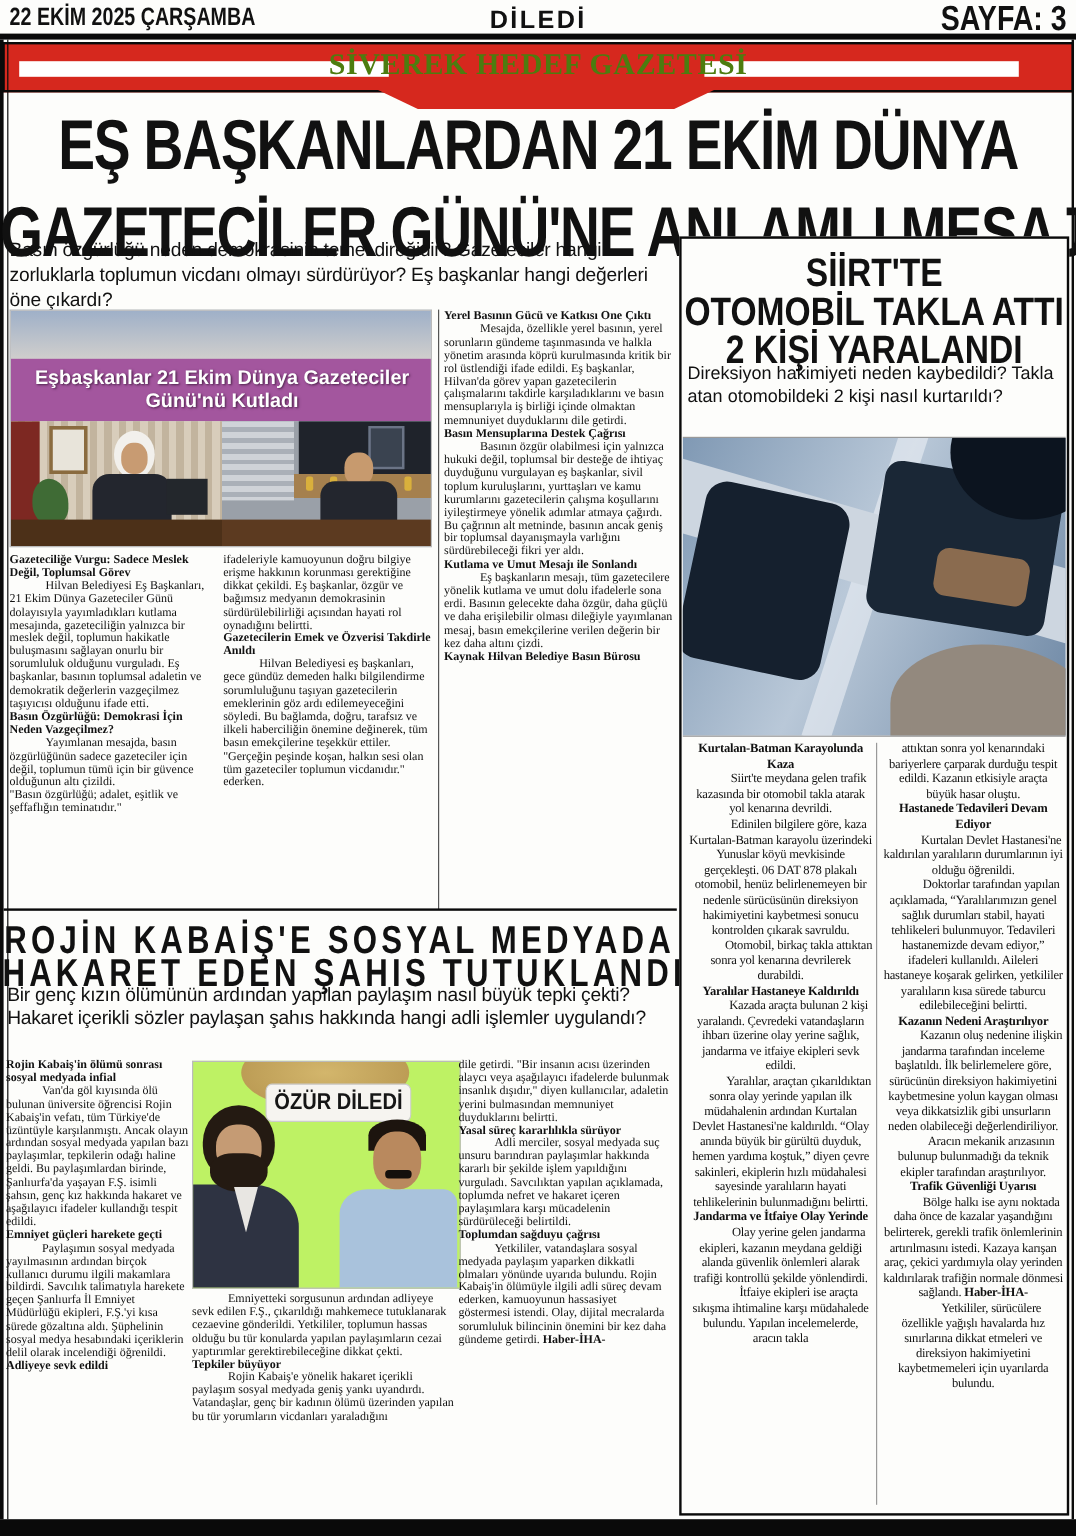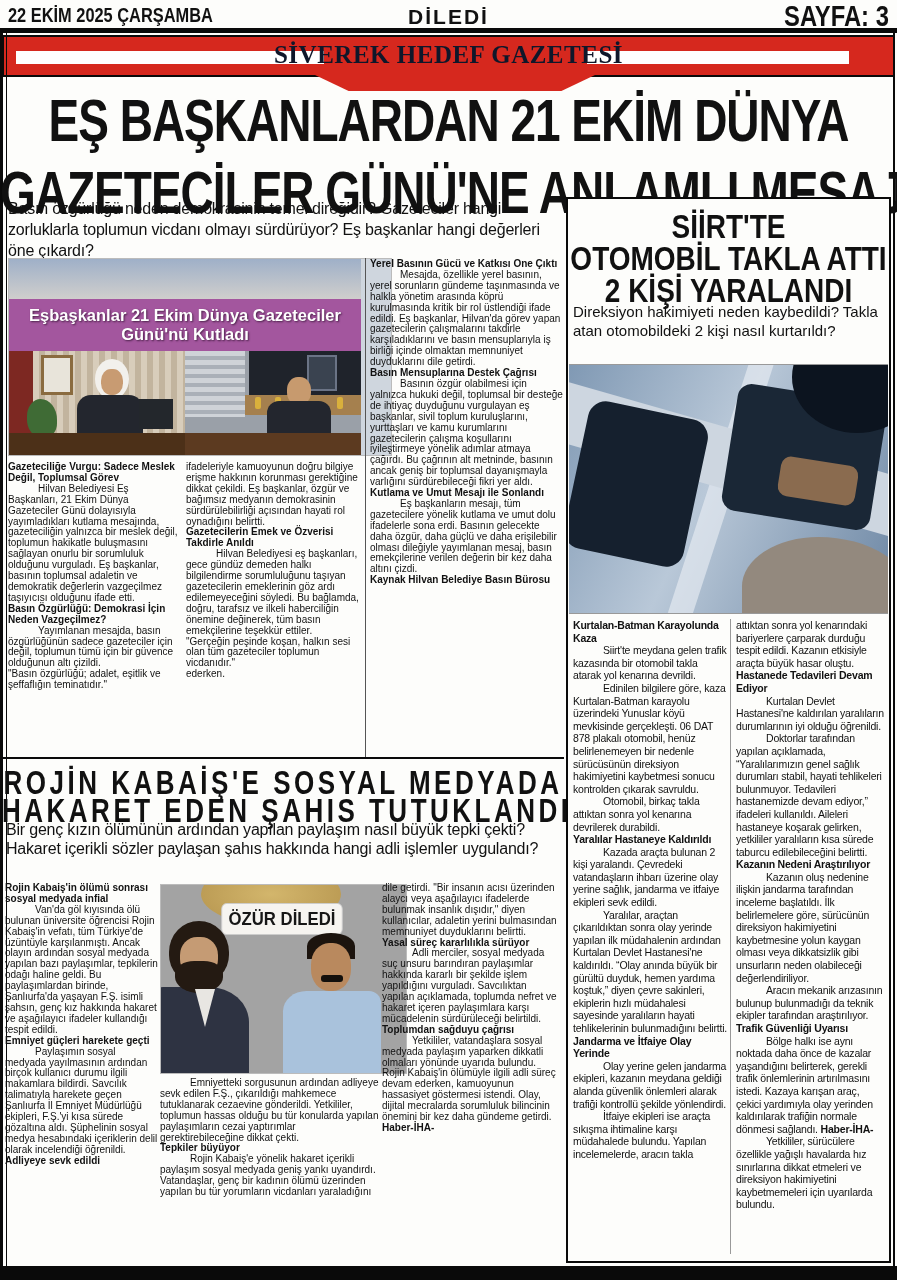--- a/index.html
+++ b/index.html
@@ -11,66 +11,66 @@
   .hdr-date{left:8px;top:3px;font-weight:bold;font-size:21px;transform:scaleX(.78);transform-origin:left top;white-space:nowrap;}
   .hdr-section{left:0;right:0;top:5px;text-align:center;font-weight:bold;font-size:21px;letter-spacing:2px;}
   .hdr-page{right:8px;top:0px;font-weight:bold;font-size:29px;transform:scaleX(.82);transform-origin:right top;white-space:nowrap;}
   .rule-top{left:0;right:0;top:28px;height:5px;background:#0a0a0a;}
 
   
   .banner{left:2px;right:2px;top:35px;height:42px;border:2px solid #0a0a0a;box-sizing:border-box;}
   .slot{top:14px;height:13px;background:#fff;}
   .banner-tab{top:75px;left:315px;width:280px;height:16px;clip-path:polygon(0 0,100% 0,88% 100%,12% 100%);}
   .masthead{left:0;right:0;top:41px;text-align:center;font-family:"Liberation Serif",serif;
-            font-weight:bold;font-size:25px;color:#0f172a;letter-spacing:.5px;z-index:3;}
+            font-weight:bold;font-size:25px;color:#4d7c0f;letter-spacing:.5px;z-index:3;}
 
   
   .fl1{left:0;top:33px;width:3px;height:1233px;background:#0a0a0a;}
   .fl2{left:6px;top:33px;width:1px;height:1233px;background:#0a0a0a;}
   .fr1{left:893px;top:33px;width:2px;height:1233px;background:#0a0a0a;}
   .botbar{left:0;right:0;top:1266px;height:14px;background:#0a0a0a;}
 
   
   .hl1{left:0;width:897px;text-align:center;font-weight:900;font-size:46px;letter-spacing:-1px;
        transform:scaleY(1.28);transform-origin:center top;white-space:nowrap;}
 
   .lede{font-weight:normal;line-height:21px;}
   .lede1{left:8px;top:198px;width:556px;font-size:16px;letter-spacing:-.2px;}
   .lede2{left:6px;top:820px;width:556px;font-size:16px;line-height:19px;letter-spacing:-.2px;}
   .lede3{left:5px;top:103px;width:313px;font-size:15px;line-height:19px;}
 
   
   .col{font-size:10px;line-height:10.9px;overflow:hidden;text-align:left;}
-  .col p{margin:0;}
+  .col p{margin:0;font-family:Liberation Serif, serif;}
   .bh{font-weight:bold;}
   .bi{text-indent:30px;}
   .a1c1{left:8px;top:462px;width:170px;height:298px;}
   .a1c2{left:186px;top:462px;width:176px;height:298px;}
   .a1c3{left:370px;top:259px;width:193px;height:500px;}
   .div-a1{left:365px;top:258px;width:1px;height:500px;background:#555;}
 
   
   .a2rule{left:3px;top:757px;width:561px;height:2px;background:#0a0a0a;}
   .hl2{left:2px;width:562px;text-align:center;font-weight:900;font-size:26px;letter-spacing:3.5px;
        transform:scaleY(1.25);transform-origin:center top;white-space:nowrap;}
   .a2c1{left:5px;top:883px;width:153px;height:380px;}
   .a2c2{left:160px;top:1078px;width:221px;height:186px;}
   .a2c3{left:382px;top:883px;width:177px;height:380px;}
 
   
   .rightbox{left:566px;top:197px;width:325px;height:1066px;border:2px solid #0a0a0a;box-sizing:border-box;background:#fdfdfb;}
   .hl3{left:0;width:321px;text-align:center;font-weight:900;font-size:28px;line-height:32px;
        transform:scaleY(1.18);transform-origin:center top;}
-  .a3col{font-size:10.5px;line-height:12.6px;letter-spacing:-.2px;}
+  .a3col{font-size:10.5px;line-height:12.6px;letter-spacing:-.2px;text-align:center;}
   .a3c1{left:5px;top:420px;width:155px;height:638px;}
   .a3c2{left:168px;top:420px;width:150px;height:638px;}
   .div-a3{left:162px;top:420px;width:1px;height:635px;background:#999;}
 
   
-  .p1{left:8px;top:258px;width:384px;height:198px;overflow:hidden;background:#cfd6de;border:1px solid #bbb;box-sizing:border-box;}
+  .p1{left:8px;top:258px;width:352px;height:198px;overflow:hidden;background:#cfd6de;border:1px solid #bbb;box-sizing:border-box;}
   .p1 .sky{left:0;top:0;width:352px;height:46px;background:linear-gradient(#9fb0c8,#d7d3cd);}
   .p1 .pband{left:0;top:40px;width:352px;height:52px;display:flex;align-items:center;justify-content:center;
              text-align:center;color:#fff;font-weight:bold;font-size:16.5px;line-height:19px;
              text-shadow:1px 1px 2px #4a2048;padding:0 6px;box-sizing:border-box;}
   .p1 .scenes{left:0;top:92px;width:352px;height:106px;display:flex;}
   .scene{position:relative;width:176px;height:106px;overflow:hidden;}
   .sceneL{background:repeating-linear-gradient(90deg,#d8cdbb 0 6px,#c2b49e 6px 12px);}
   .sceneR{background:#9aa0a8;}
   .curtain{left:0;top:0;width:24px;height:106px;background:#7d2822;}
   .frame1{left:32px;top:4px;width:26px;height:34px;background:#e8e4da;border:3px solid #8a6b3f;}
@@ -83,21 +83,21 @@
   .blindsR{left:0;top:0;width:60px;height:66px;background:repeating-linear-gradient(#cfd3d8 0 5px,#aab0b8 5px 9px);}
   .panel{left:64px;top:0;width:112px;height:44px;background:#1f232b;}
   .frame2{left:122px;top:4px;width:26px;height:32px;background:#3a4350;border:2px solid #6b7486;}
   .cabinet{left:60px;top:44px;width:116px;height:20px;background:#a5804e;}
   .trophy{top:46px;width:6px;height:12px;background:#d9b03c;border-radius:2px;}
   .head2{left:102px;top:26px;width:24px;height:28px;background:#c79a6e;border-radius:45%;}
   .body2{left:82px;top:50px;width:64px;height:36px;background:#23262e;border-radius:12px 12px 0 0;}
   .deskR{left:0;bottom:0;width:176px;height:24px;background:#5c3a20;}
 
   
-  .p2{left:160px;top:884px;width:247px;height:190px;overflow:hidden;background:#a3a3a3;border:1px solid #bbb;box-sizing:border-box;}
+  .p2{left:160px;top:884px;width:224px;height:190px;overflow:hidden;background:#bef264;border:1px solid #bbb;box-sizing:border-box;}
   .straw{left:40px;top:-22px;width:140px;height:62px;border-radius:50%;background:radial-gradient(#d3b66c,#b3924c);}
   .p2label{left:52px;top:18px;width:136px;height:30px;background:#f6f4f0;border-radius:6px;border:1px solid #ccc;
            display:flex;align-items:center;justify-content:center;font-weight:900;font-size:19px;color:#161616;
            transform:scaleX(.88);}
   .hairL{left:8px;top:36px;width:60px;height:62px;border-radius:50% 50% 45% 45%;background:#241a12;}
   .faceL{left:19px;top:52px;width:38px;height:40px;border-radius:45%;background:#c59b74;}
   .beardL{left:14px;top:76px;width:48px;height:32px;border-radius:40% 40% 50% 50%;background:#241a12;}
   .suitL{left:-12px;top:102px;width:100px;height:88px;background:#2e3342;border-radius:14px 40% 0 0;}
   .shirtL{left:34px;top:104px;width:20px;height:38px;background:#e8e6e2;clip-path:polygon(0 0,100% 0,50% 100%);}
   .hairR{left:146px;top:48px;width:48px;height:26px;border-radius:50% 50% 0 0;background:#1c140e;}

